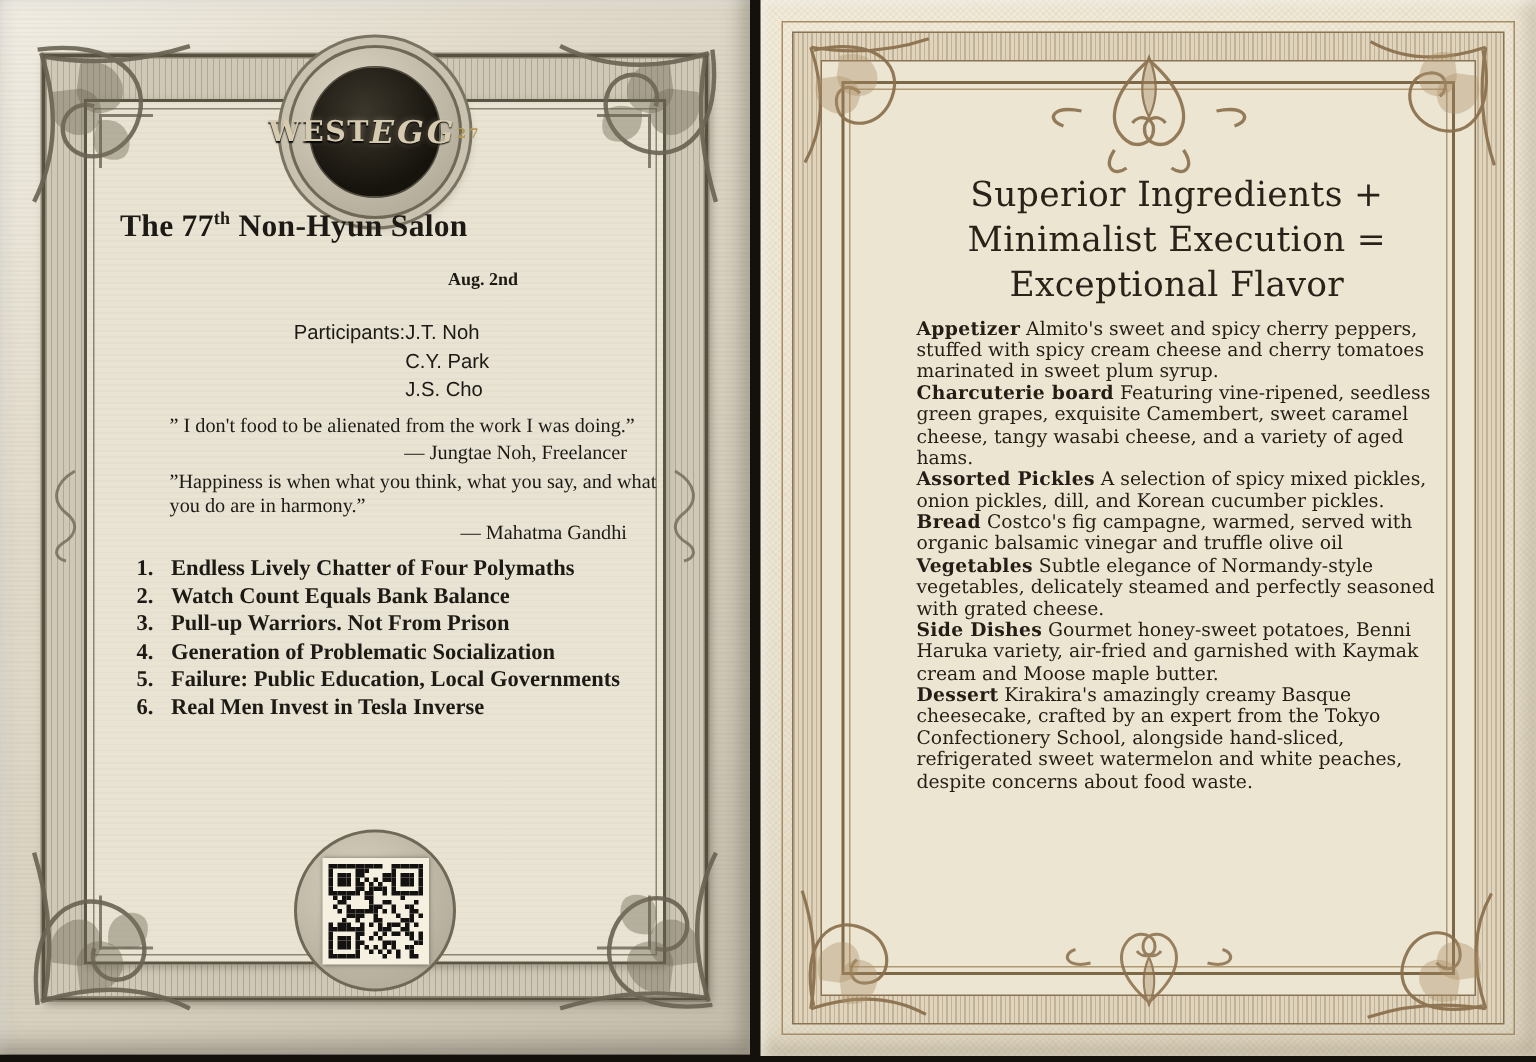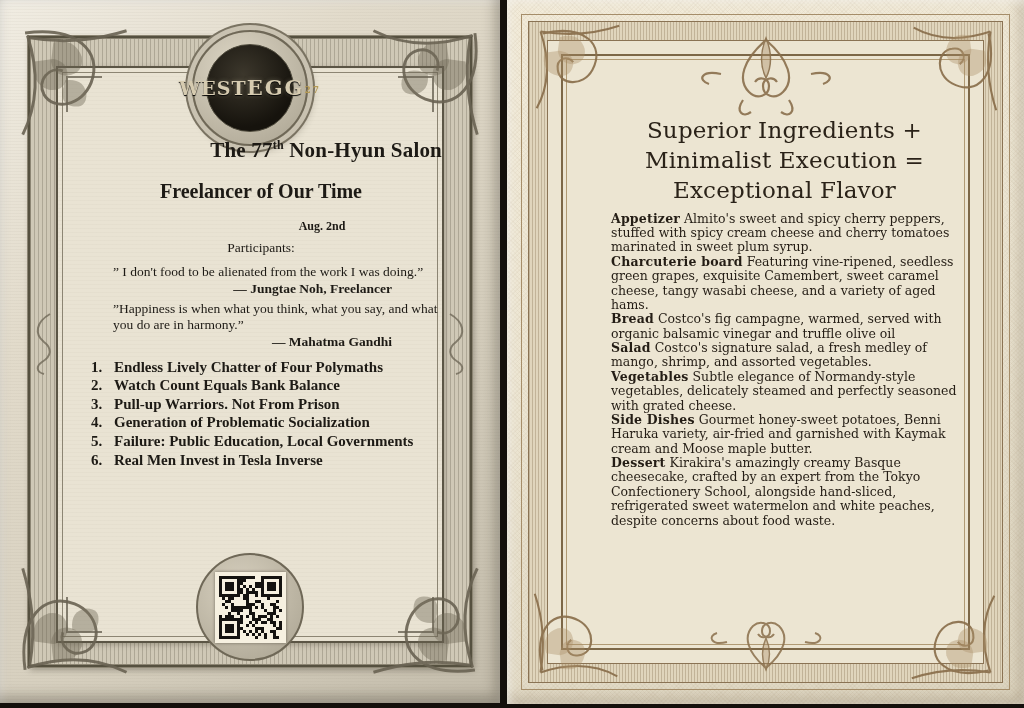--- a/index.html
+++ b/index.html
@@ -61,34 +61,34 @@
   }
   .logo-disc{
     width:86px;height:86px;border-radius:50%;
     background:radial-gradient(circle at 42% 34%,#3c372c,#16130d 70%);
     border:1px solid #4e4a3c;
     display:flex;flex-direction:row;align-items:center;justify-content:center;
     text-align:center;color:#d6cbb0;
     font-family:"DejaVu Serif", serif;font-weight:bold;
   }
   .logo-word1{font-size:19px;line-height:.95;letter-spacing:1px;text-shadow:0 1px 1px #000,0 0 4px rgba(230,220,190,.35);}
-  .logo-word2{font-size:21px;line-height:.95;letter-spacing:2px;text-shadow:0 1px 1px #000,0 0 4px rgba(230,220,190,.35);}
+  .logo-word2{font-size:21px;line-height:.95;letter-spacing:2px;text-shadow:0 1px 1px #000,0 0 4px rgba(230,220,190,.35);font-style:italic;}
   .logo-num{font-size:9px;color:#b59a55;letter-spacing:2px;margin-top:3px;}
 
   .lc-content{position:absolute;left:80px;right:58px;top:138px;color:#1d1a15;}
-  .lc-title{font-size:21px;font-weight:bold;text-align:right;letter-spacing:.2px;}
+  .lc-title{font-size:21px;font-weight:bold;text-align:left;letter-spacing:.2px;}
   .lc-title sup{font-size:12px;}
   .lc-sub{font-size:20px;font-weight:bold;text-align:center;margin-top:17px;}
   .lc-date{font-size:12px;font-weight:bold;text-align:center;padding-left:122px;margin-top:16px;}
-  .lc-participants{display:flex;justify-content:center;margin-top:4px;
-    font-family:Liberation Serif, serif;font-size:13.5px;line-height:1.42;}
+  .lc-participants{display:flex;justify-content:center;margin-top:18px;
+    font-family:Liberation Sans, sans-serif;font-size:13.5px;line-height:1.42;}
   .lc-quotes{margin-top:7px;}
   .quote-block{margin-bottom:3px;}
   .q-text{font-size:13.5px;line-height:1.2;margin-left:33px;}
-  .q-attr{font-size:13.5px;font-weight:bold;text-align:right;padding-right:50px;line-height:1.3;}
+  .q-attr{font-size:13.5px;font-weight:normal;text-align:right;padding-right:24px;line-height:1.3;}
   .lc-agenda{margin:8px 0 0 0;padding-left:26px;font-size:15px;font-weight:bold;line-height:1.17;}
   .lc-agenda li{padding-left:8px;margin-bottom:1px;}
 
   
   .qr-medallion{
     position:absolute;left:50%;bottom:42px;transform:translateX(-50%);
     width:104px;height:104px;border-radius:50%;
     background:radial-gradient(circle at 40% 34%,#d8d1c0,#b2ab99 80%);
     border:2px solid #6f6857;
     box-shadow:0 0 0 5px #c5be ad, 0 0 0 5px #c5bead, 0 0 0 7px #7a7362, 3px 4px 8px rgba(50,44,32,.4);
@@ -206,25 +206,29 @@
   <div class="logo-medallion">
     <div class="logo-disc">
       <span class="logo-word1">WEST</span>
       <span class="logo-word2">EGG</span>
       <span class="logo-num">27</span>
     </div>
   </div>
 
   <div class="lc-content">
     <div class="lc-title"><span>The 77</span><sup>th</sup><span> Non-Hyun Salon</span></div>
-    <div class="lc-sub">Freelancer of Our Time</div>
     <div class="lc-date">Aug. 2nd</div>
 
     <div class="lc-participants">
       <div>Participants:</div>
+      <div>
+        <div>J.T. Noh</div>
+        <div>C.Y. Park</div>
+        <div>J.S. Cho</div>
+      </div>
     </div>
 
     <div class="lc-quotes">
       <div class="quote-block">
         <div class="q-text">” I don't food to be alienated from the work I was doing.”</div>
         <div class="q-attr">— Jungtae Noh, Freelancer</div>
       </div>
       <div class="quote-block">
         <div class="q-text">”Happiness is when what you think, what you say, and what you do are in harmony.”</div>
         <div class="q-attr">— Mahatma Gandhi</div>
@@ -764,20 +768,20 @@
 
   <div class="rc-content">
     <div class="rc-title">
       <div>Superior Ingredients +</div>
       <div>Minimalist Execution =</div>
       <div>Exceptional Flavor</div>
     </div>
     <div class="rc-menu">
       <p><b>Appetizer</b> <span>Almito's sweet and spicy cherry peppers, stuffed with spicy cream cheese and cherry tomatoes marinated in sweet plum syrup.</span></p>
       <p><b>Charcuterie board</b> <span>Featuring vine-ripened, seedless green grapes, exquisite Camembert, sweet caramel cheese, tangy wasabi cheese, and a variety of aged hams.</span></p>
+      <p><b>Assorted Pickles</b> <span>A selection of spicy mixed pickles, onion pickles, dill, and Korean cucumber pickles.</span></p>
       <p><b>Bread</b> <span>Costco's fig campagne, warmed, served with organic balsamic vinegar and truffle olive oil</span></p>
-      <p><b>Salad</b> <span>Costco's signature salad, a fresh medley of mango, shrimp, and assorted vegetables.</span></p>
       <p><b>Vegetables</b> <span>Subtle elegance of Normandy-style vegetables, delicately steamed and perfectly seasoned with grated cheese.</span></p>
       <p><b>Side Dishes</b> <span>Gourmet honey-sweet potatoes, Benni Haruka variety, air-fried and garnished with Kaymak cream and Moose maple butter.</span></p>
       <p><b>Dessert</b> <span>Kirakira's amazingly creamy Basque cheesecake, crafted by an expert from the Tokyo Confectionery School, alongside hand-sliced, refrigerated sweet watermelon and white peaches, despite concerns about food waste.</span></p>
     </div>
   </div>
 </div>
 
 </body></html>

